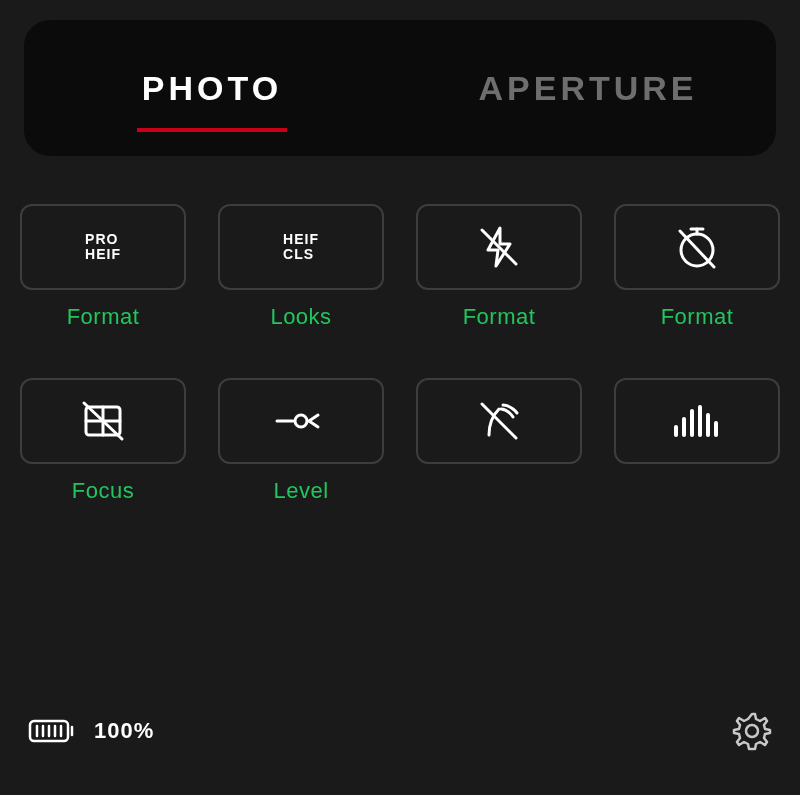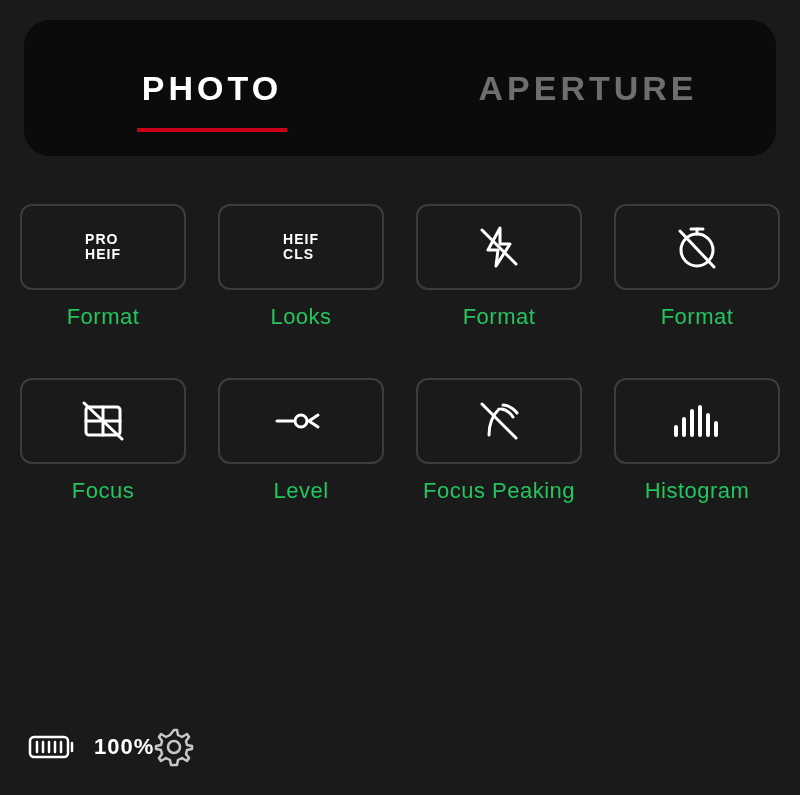--- a/index.html
+++ b/index.html
@@ -87,23 +87,24 @@
       font-stretch: condensed;
     }
     .label {
       margin-top: 14px;
       font-size: 22px;
       color: #22c55e;
       letter-spacing: 0.5px;
     }
     .footer {
       margin-top: auto;
-      padding: 0 28px 28px 28px;
-      display: flex;
-      align-items: center;
+      padding: 0 28px 44px 28px;
+      display: flex;
+      align-items: center;
+      justify-content: space-between;
     }
     .battery-group {
       display: flex;
       align-items: center;
       gap: 18px;
     }
     .battery-pct {
       color: #ffffff;
       font-size: 22px;
       font-weight: 600;
@@ -202,37 +203,35 @@
       <div class="tile">
         <span>
           <svg width="52" height="52" viewBox="0 0 52 52" fill="none" stroke="#ffffff" stroke-width="3" stroke-linecap="round">
             <path d="M16 40 C16 26, 22 18, 26 14"></path>
             <path d="M28 14 C 35 14, 40 22, 40 22" fill="none"></path>
             <path d="M30 10 C 38 10, 44 18, 44 18" fill="none"></path>
             <line x1="9" y1="9" x2="43" y2="43"></line>
           </svg>
         </span>
       </div>
-      <div class="label">Focus Peaking</div>
     </div>
 
     <div class="cell">
       <div class="tile">
         <span>
           <svg width="54" height="40" viewBox="0 0 54 40" fill="none" stroke="#ffffff" stroke-width="4" stroke-linecap="round">
             <line x1="6" y1="34" x2="6" y2="26"></line>
             <line x1="14" y1="34" x2="14" y2="18"></line>
             <line x1="22" y1="34" x2="22" y2="10"></line>
             <line x1="30" y1="34" x2="30" y2="6"></line>
             <line x1="38" y1="34" x2="38" y2="14"></line>
             <line x1="46" y1="34" x2="46" y2="22"></line>
           </svg>
         </span>
       </div>
-      <div class="label">Histogram</div>
     </div>
 
   </div>
 
   <div class="footer">
     <div class="battery-group">
       <span>
         <svg width="48" height="28" viewBox="0 0 48 28" fill="none" stroke="#ffffff" stroke-width="2.5" stroke-linecap="round">
           <rect x="2" y="4" width="38" height="20" rx="4"></rect>
           <line x1="44" y1="10" x2="44" y2="18"></line>

